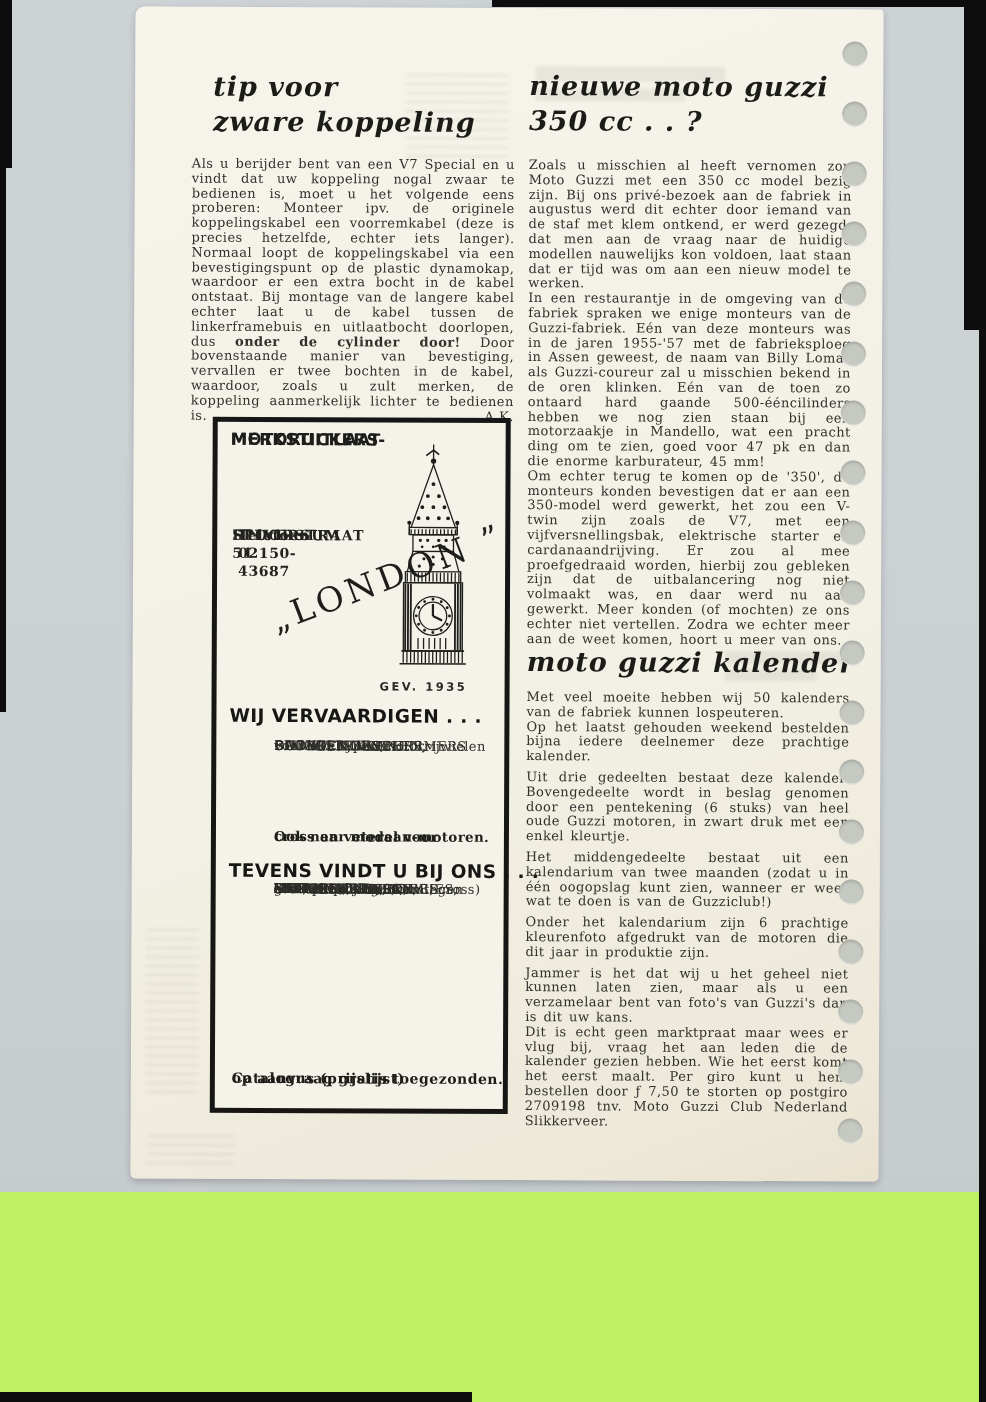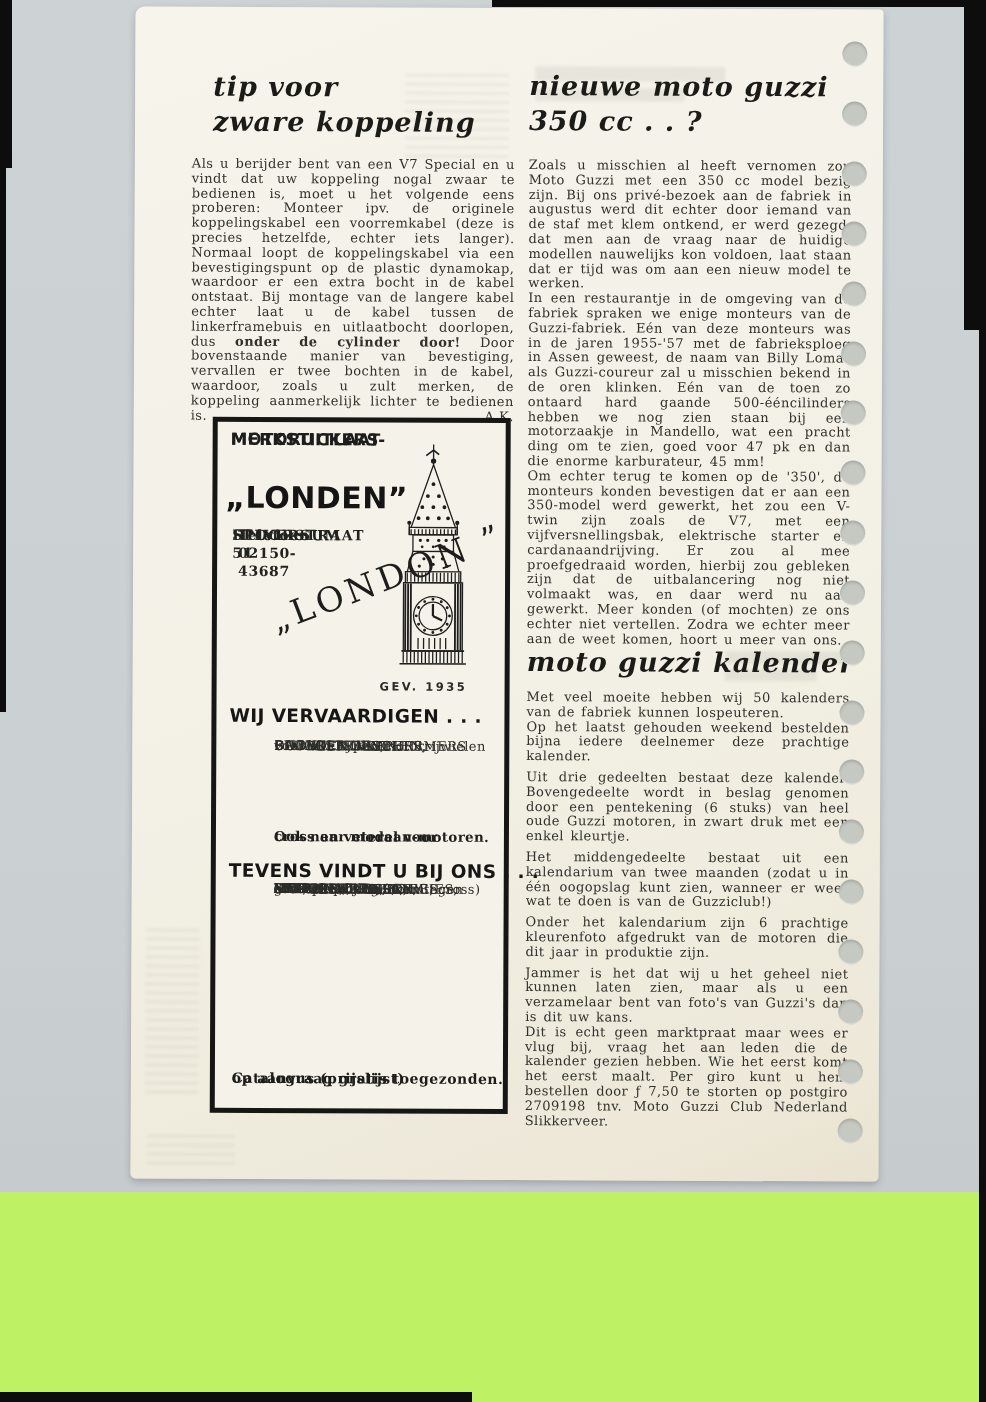--- a/index.html
+++ b/index.html
@@ -97,21 +97,20 @@
     <div class="colbody col-left-body">
       <p><span>Als u berijder bent van een V7 Special en u vindt dat uw koppeling nogal zwaar te bedienen is, moet u het volgende eens proberen: Monteer ipv. de originele koppelingskabel een voorremkabel (deze is precies hetzelfde, echter iets langer). Normaal loopt de koppelingskabel via een bevestigingspunt op de plastic dynamokap, waardoor er een extra bocht in de kabel ontstaat. Bij montage van de langere kabel echter laat u de kabel tussen de linkerframebuis en uitlaatbocht doorlopen, dus </span><span class="b">onder de cylinder door!</span><span> Door bovenstaande manier van bevestiging, vervallen er twee bochten in de kabel, waardoor, zoals u zult merken, de koppeling aanmerkelijk lichter te bedienen is.</span></p>
       <div class="byline">A.K.</div>
     </div>
 
     <div class="ad">
       <div class="ad-factory">
         <div>MOTORUITLAAT-</div>
         <div>MERKSTICKERS</div>
       </div>
-      <div class="ad-brand">„LONDEN”</div>
       <div class="ad-address">
         <div>SPOORSTRAAT 51</div>
         <div>HILVERSUM</div>
         <div>Telefoen 02150-43687</div>
       </div>
 
       <svg class="tower" viewBox="0 0 140 255">
         <g stroke="#1e1e1c" fill="none" stroke-width="1.4">
           <line x1="70" y1="2" x2="70" y2="24"></line>
           <path d="M70 8 L62 14 M70 8 L76 13" stroke-width="1.8"></path>

